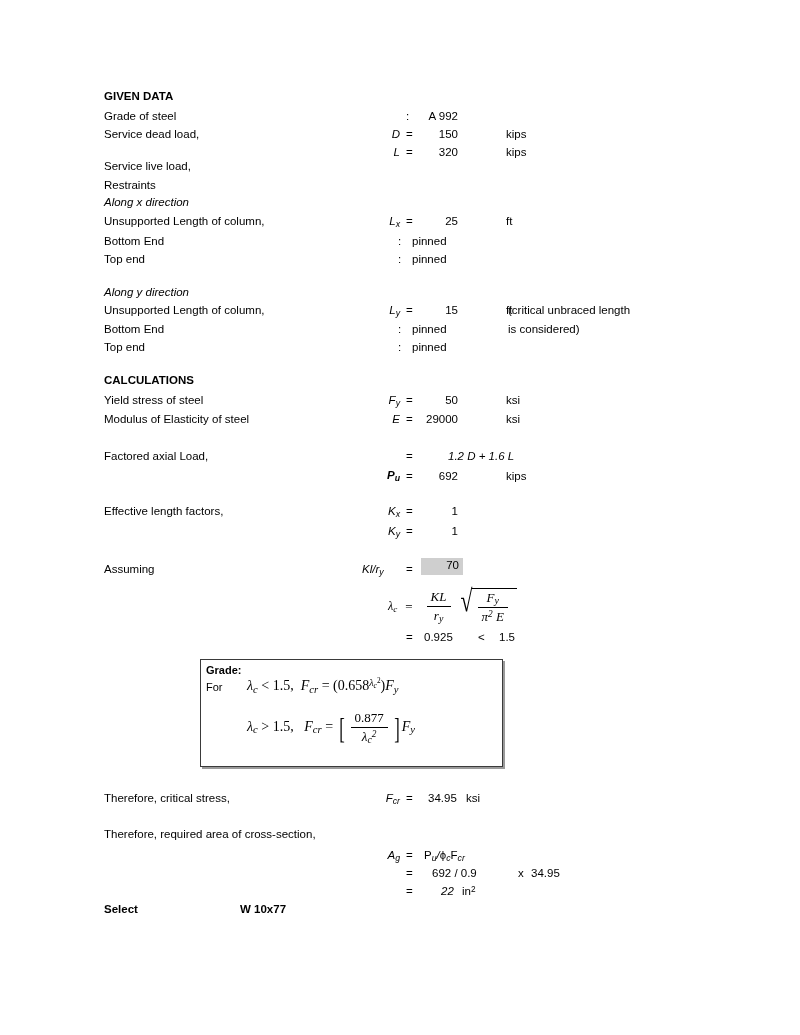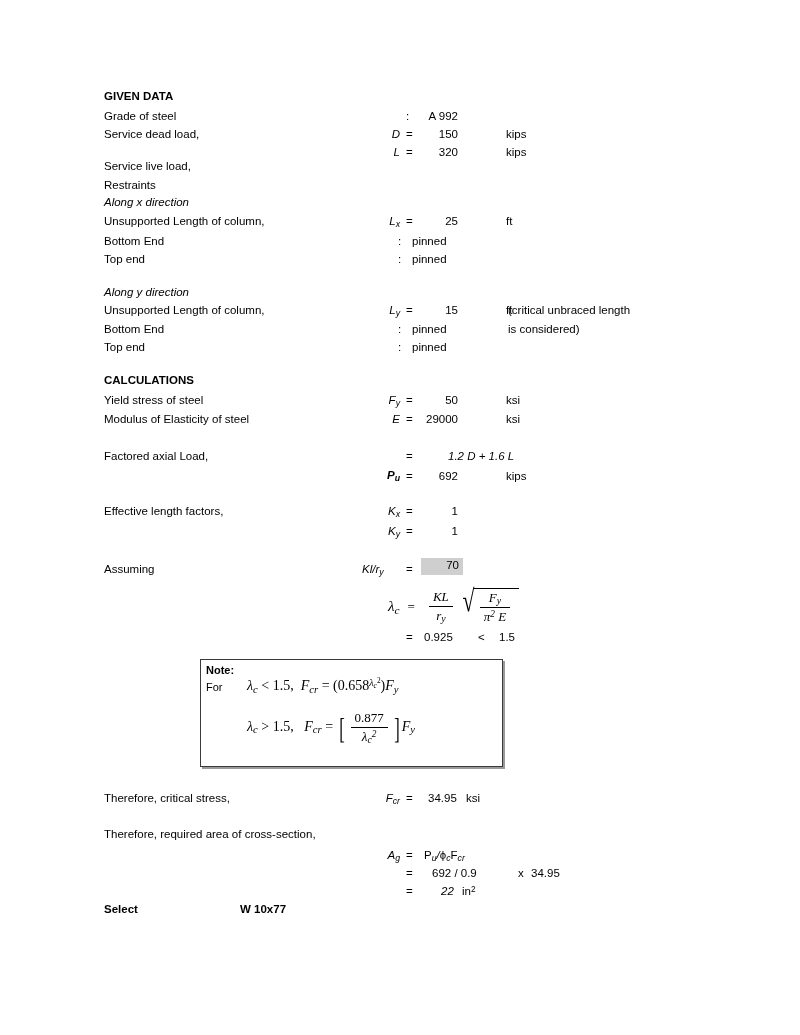--- a/index.html
+++ b/index.html
@@ -55,21 +55,21 @@
 
   
   .lambda-block {
     position: absolute;
     left: 388px;
     top: 588px;
     font-family: "Liberation Serif", serif;
     font-size: 13px;
   }
   .lam-row { display: flex; align-items: center; }
-  .lam-c { font-style: italic; font-size: 15px; margin-right: 8px; }
+  .lam-c { font-style: italic; font-size: 12px; margin-right: 8px; }
   .lam-eq { margin-right: 10px; font-size: 13px; }
   .frac {
     display: inline-block;
     text-align: center;
     font-style: italic;
     vertical-align: middle;
     margin: 0 4px;
   }
   .frac .num {
     display: block;
@@ -257,21 +257,21 @@
       </span>
     </div>
   </div>
 
   <div class="t" style="top:632px;left:406px;">=</div>
   <div class="t" style="top:632px;left:424px;">0.925</div>
   <div class="t" style="top:632px;left:478px;">&lt;</div>
   <div class="t" style="top:632px;left:499px;">1.5</div>
 
   <div class="note-box">
-    <div class="note-title">Note:</div>
+    <div class="note-title">Grade:</div>
     <div class="note-for">For</div>
 
     <div class="eqn" style="left:46px; top:17px;">
       <i>λ</i><sub>c</sub>
       <span>&lt; 1.5,</span>&nbsp;
       <i>F</i><sub>cr</sub>
       <span>=</span>
       <span>(0.658</span><sup><i>λ</i><sub>c</sub><sup>2</sup></sup><span>)</span><i>F</i><sub>y</sub>
     </div>
 

